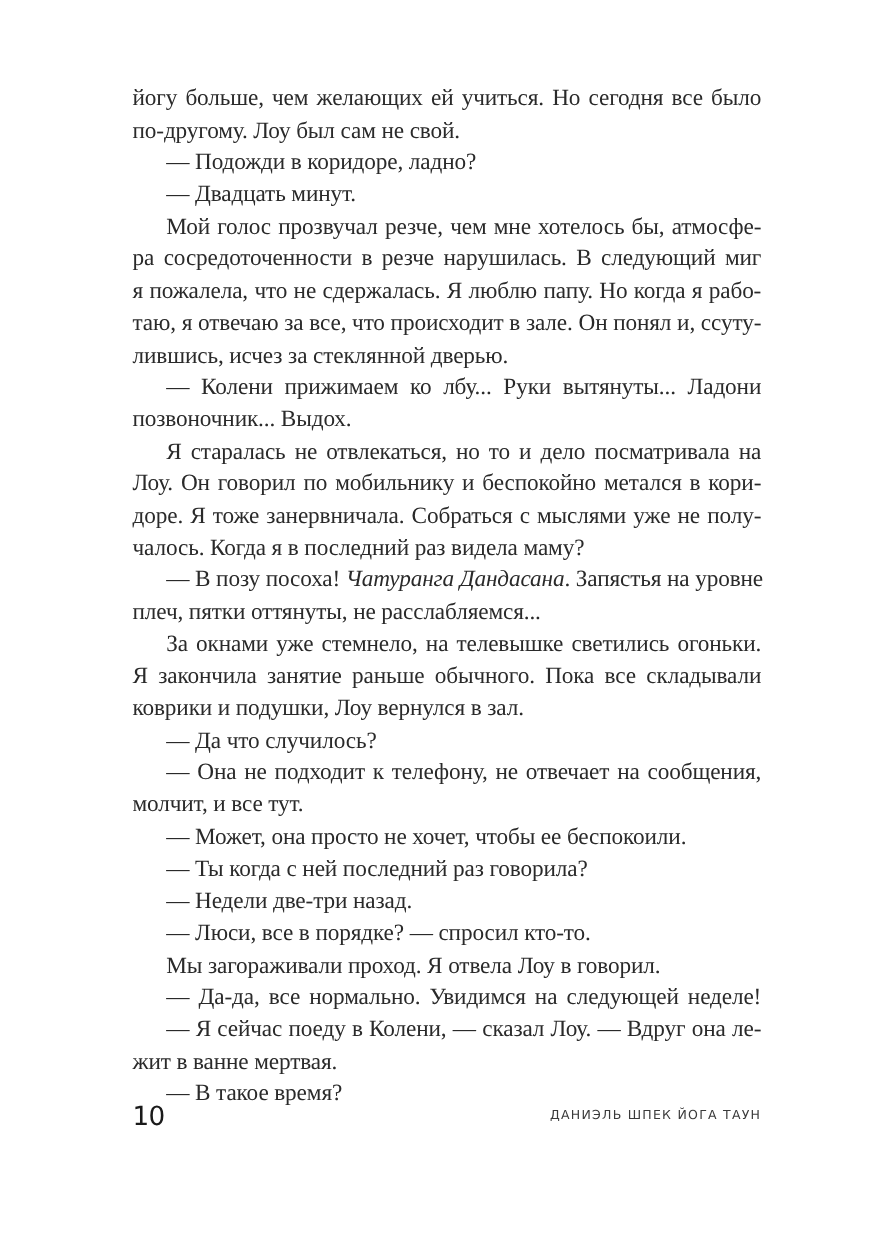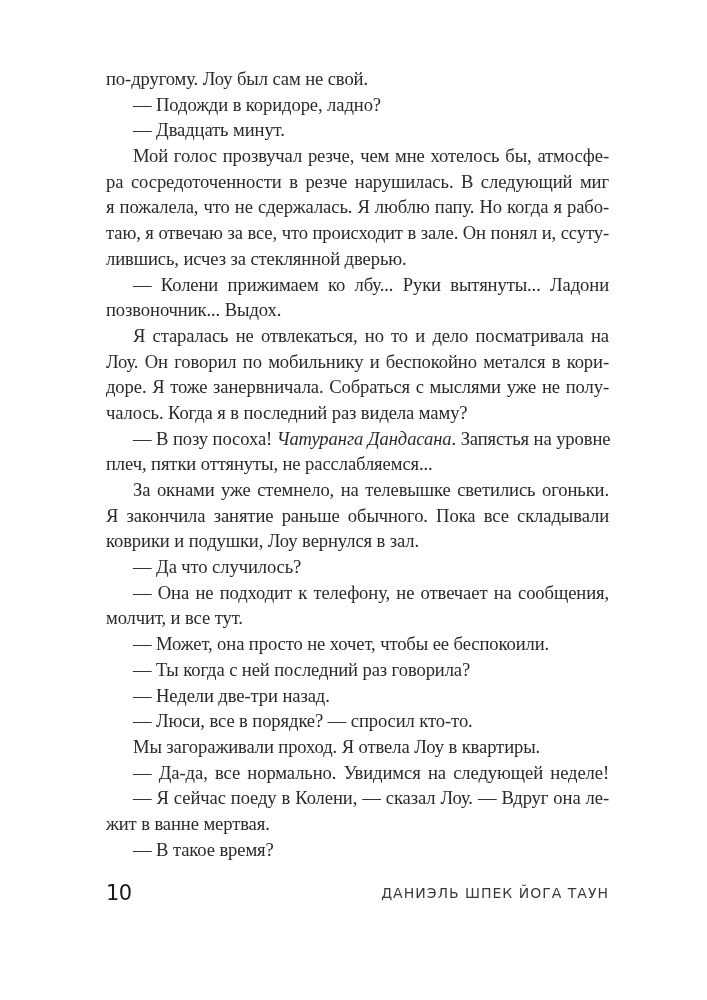--- a/index.html
+++ b/index.html
@@ -55,30 +55,31 @@
       font-size: 21px;
       line-height: 26px;
       color: #1a1a1a;
       letter-spacing: -0.5px;
     }
     .running-title {
       position: absolute;
       right: 0;
       top: 6px;
       font-family: "DejaVu Sans", "Liberation Sans", sans-serif;
-      font-size: 14px;
+      font-size: 10px;
       line-height: 14px;
       letter-spacing: 1px;
       color: #3a3a3a;
     }
   </style>
 </head>
 <body>
 
 <div class="page" id="page-body">
+    <div class="line">йогу больше, чем желающих ей учиться. Но сегодня все было</div>
     <div class="line last">по-другому. Лоу был сам не свой.</div>
     <div class="line indent last">— Подожди в коридоре, ладно?</div>
     <div class="line indent last">— Двадцать минут.</div>
     <div class="line indent">Мой голос прозвучал резче, чем мне хотелось бы, атмосфе-</div>
     <div class="line">ра сосредоточенности в резче нарушилась. В следующий миг</div>
     <div class="line">я пожалела, что не сдержалась. Я люблю папу. Но когда я рабо-</div>
     <div class="line">таю, я отвечаю за все, что происходит в зале. Он понял и, ссуту-</div>
     <div class="line last">лившись, исчез за стеклянной дверью.</div>
     <div class="line indent">— Колени прижимаем ко лбу... Руки вытянуты... Ладони</div>
     <div class="line last">позвоночник... Выдох.</div>
@@ -91,21 +92,21 @@
     <div class="line indent">За окнами уже стемнело, на телевышке светились огоньки.</div>
     <div class="line">Я закончила занятие раньше обычного. Пока все складывали</div>
     <div class="line last">коврики и подушки, Лоу вернулся в зал.</div>
     <div class="line indent last">— Да что случилось?</div>
     <div class="line indent">— Она не подходит к телефону, не отвечает на сообщения,</div>
     <div class="line last">молчит, и все тут.</div>
     <div class="line indent last">— Может, она просто не хочет, чтобы ее беспокоили.</div>
     <div class="line indent last">— Ты когда с ней последний раз говорила?</div>
     <div class="line indent last">— Недели две-три назад.</div>
     <div class="line indent last">— Люси, все в порядке? — спросил кто-то.</div>
-    <div class="line indent last">Мы загораживали проход. Я отвела Лоу в квартиры.</div>
+    <div class="line indent last">Мы загораживали проход. Я отвела Лоу в говорил.</div>
     <div class="line indent">— Да-да, все нормально. Увидимся на следующей неделе!</div>
     <div class="line indent">— Я сейчас поеду в Колени, — сказал Лоу. — Вдруг она ле-</div>
     <div class="line last">жит в ванне мертвая.</div>
     <div class="line indent last">— В такое время?</div>
   </div>
 
 <div class="footer">
   <div class="page-number">10</div>
   <div class="running-title">ДАНИЭЛЬ ШПЕК ЙОГА ТАУН</div>
 </div>

